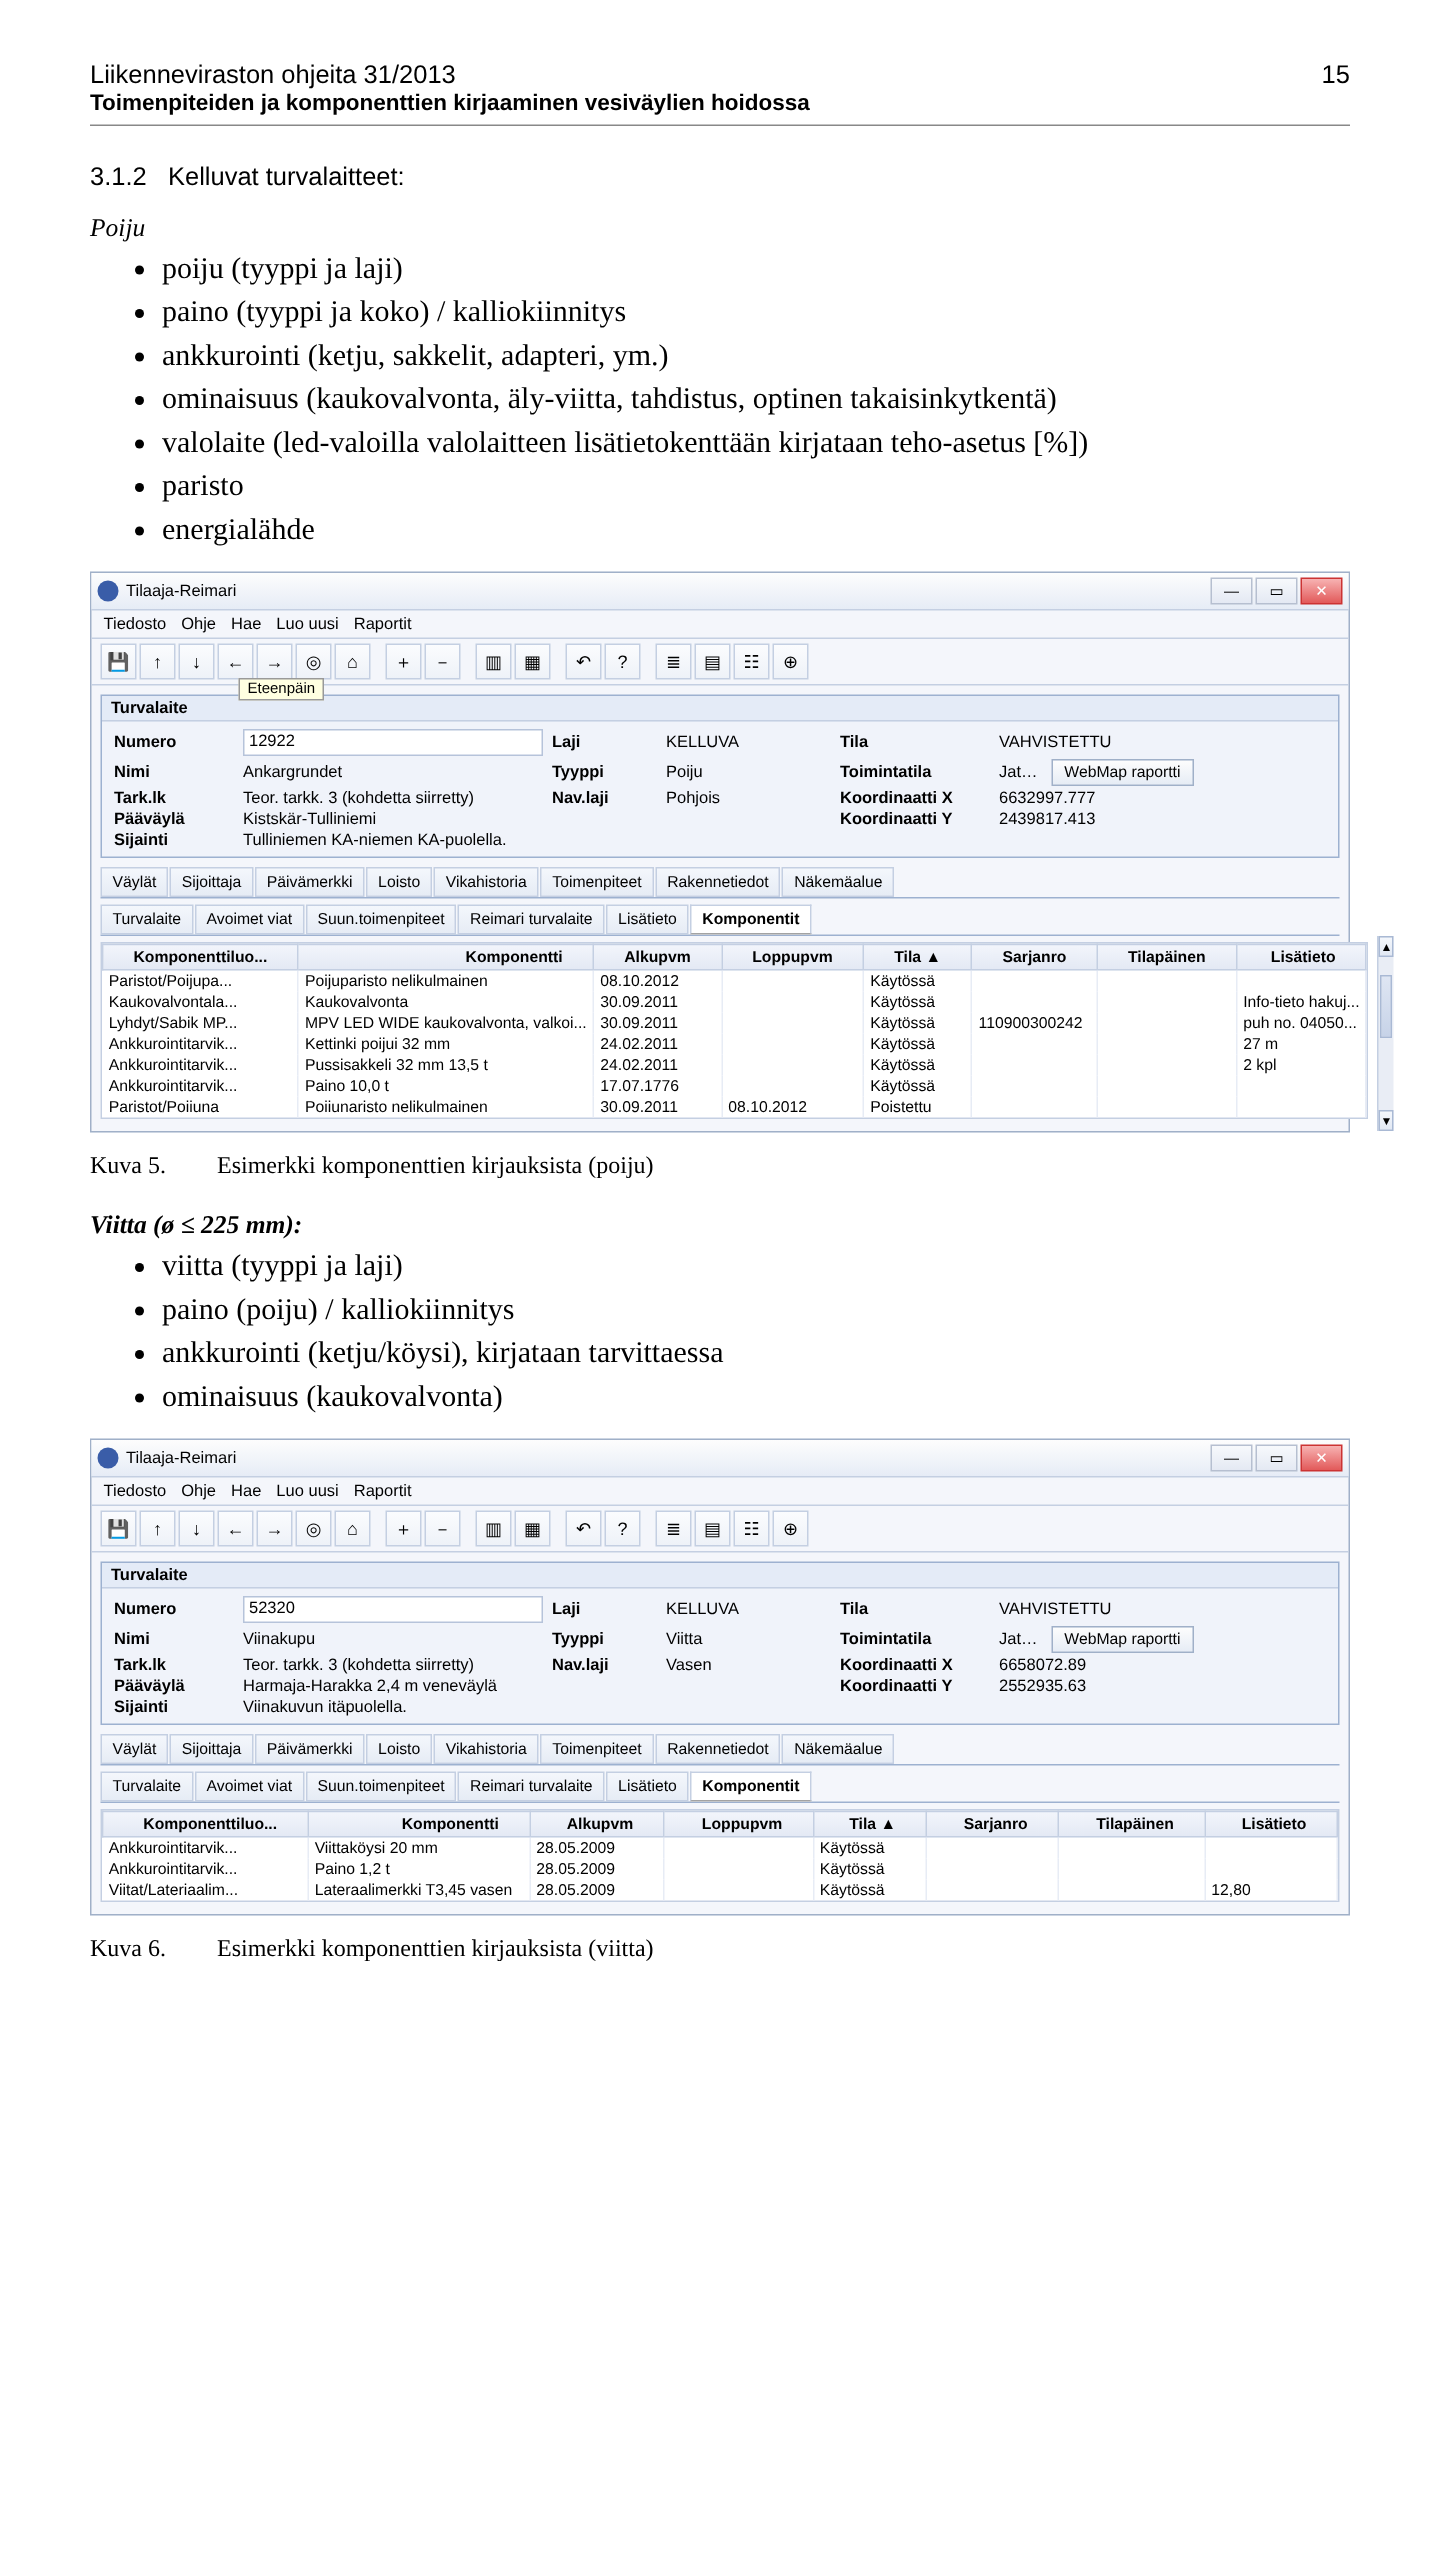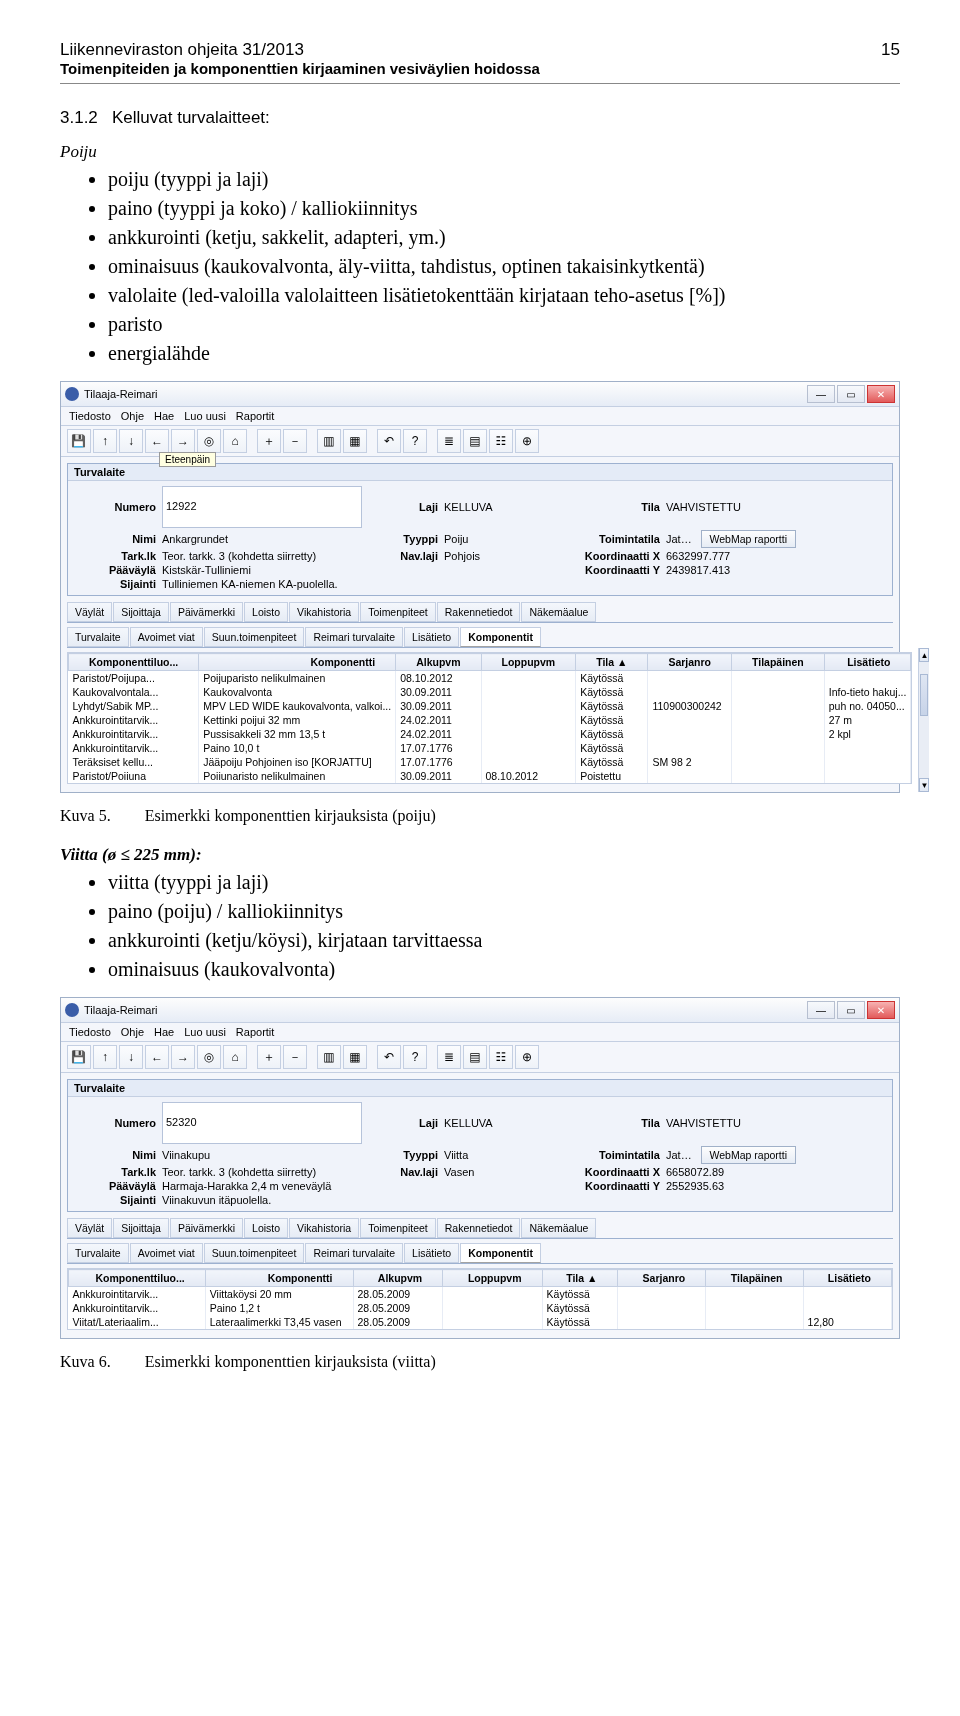--- a/index.html
+++ b/index.html
@@ -34,23 +34,23 @@
   .menubar span { cursor:default; }
   .toolbar { display:flex; gap:2px; padding:3px 6px; border-bottom:1px solid #c4cfe2; align-items:center; flex-wrap:wrap; }
   .tb-btn { width:22px; height:22px; border:1px solid #c4cfe2; background:linear-gradient(#fbfcfe,#eef2f8); display:flex; align-items:center; justify-content:center; font-size:12px; }
   .tb-sep { width:6px; }
   .tooltip-bubble { position:absolute; background:#ffffe1; border:1px solid #999; padding:1px 5px; font-size:10px; }
 
   .panel { border:1px solid #9db1d0; margin:6px; background:#f0f3fa; }
   .panel-title { background:#e4ebf7; padding:2px 6px; font-weight:bold; border-bottom:1px solid #c4cfe2; }
   .form-grid { display:grid; grid-template-columns: 80px 200px 70px 110px 100px 130px; gap:2px 6px; padding:5px 8px; align-items:center; }
   .form-grid.six2 { grid-template-columns: 80px 200px 70px 110px 100px 130px; }
-  .lbl { font-weight:bold;text-align:right; }
+  .lbl { font-weight:bold; }
   .val { white-space:nowrap; overflow:hidden; text-overflow:ellipsis; }
-  .input-like { background:#fff; border:1px solid #b6c3da; padding:13px 3px; min-height:14px; }
+  .input-like { background:#fff; border:1px solid #b6c3da; padding:1px 3px; min-height:14px; }
   .btn-small { background:linear-gradient(#fdfdfd,#e6ecf5); border:1px solid #a0b0c8; padding:2px 8px; white-space:nowrap; font-size:10.5px; }
 
   .tabs-row { display:flex; border-bottom:1px solid #9db1d0; margin:0 6px; flex-wrap:nowrap; }
   .tab { padding:3px 7px; border:1px solid #c4cfe2; background:linear-gradient(#f4f7fc,#e6ecf5); margin-right:1px; cursor:default; white-space:nowrap; font-size:10.5px; }
   .tab.active { background:#fff; border-bottom:1px solid #a3a3a3; font-weight:bold; }
 
   .tabs-row.secondary { margin-top:4px; }
 
   .grid-table { margin:4px 6px 8px 6px; border:1px solid #c4cfe2; background:#fff; }
   .grid-table table { width:100%; border-collapse:collapse; font-size:10.5px; }
@@ -263,30 +263,20 @@
               <td>Ankkurointitarvik...</td>
               <td>Paino 10,0 t</td>
               <td>17.07.1776</td>
               <td></td>
               <td>Käytössä</td>
               <td></td>
               <td></td>
               <td></td>
             </tr>
             <tr class="data">
-              <td>Teräksiset kellu...</td>
-              <td>Jääpoiju Pohjoinen iso [KORJATTU]</td>
-              <td>17.07.1776</td>
-              <td></td>
-              <td>Käytössä</td>
-              <td>SM 98 2</td>
-              <td></td>
-              <td></td>
-            </tr>
-            <tr class="data">
               <td>Paristot/Poiiuna</td>
               <td>Poiiunaristo nelikulmainen</td>
               <td>30.09.2011</td>
               <td>08.10.2012</td>
               <td>Poistettu</td>
               <td></td>
               <td></td>
               <td></td>
             </tr>
           </tbody>

